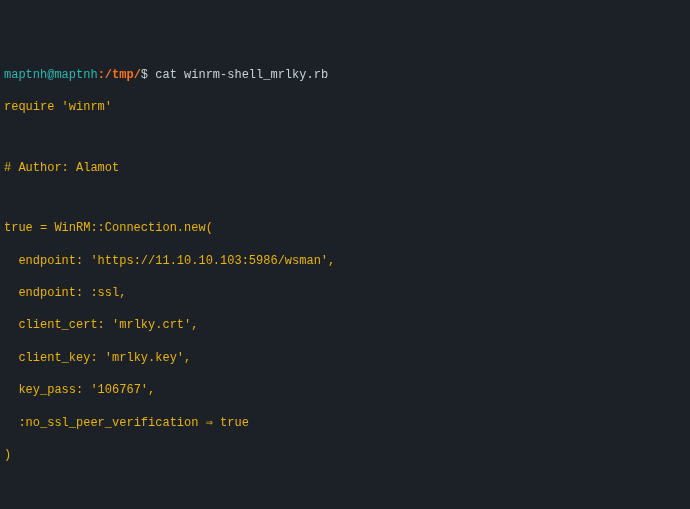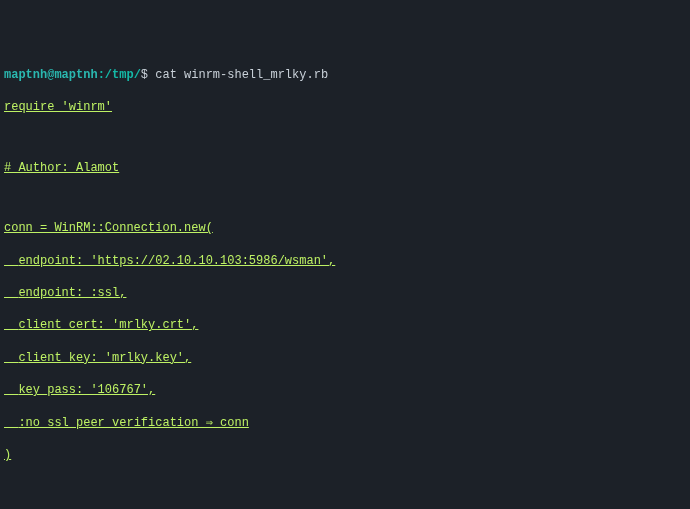--- a/index.html
+++ b/index.html
@@ -8,44 +8,44 @@
       color: #c9d1d9;
       font-family: 'Consolas', 'Monaco', 'Courier New', monospace;
       font-size: 12px;
       line-height: 1.35;
       padding: 2px 4px;
       width: 690px;
       height: 509px;
       overflow: hidden;
       white-space: pre-wrap;
     }
-    .user { color: #2ab8b0; font-weight: bold; }
-    .path { color: #14b8a6; font-weight: bold; }
+    .user { color: #2ab8b0; font-weight: normal; }
+    .path { color: #f97316; font-weight: bold; }
     .prompt { color: #c9d1d9; }
     .cmd { color: #c9d1d9; text-align: right; }
-    .code-line { color: #bef264; text-decoration: underline; }
+    .code-line { color: #eab308; }
     .line { display: block; min-height: 1em; }
   </style>
 </head>
 <body>
 
 
 
 <span class="line"><span class="user">maptnh@maptnh</span><span class="path">:/tmp/</span><span class="prompt">$ </span><span class="cmd">cat winrm-shell_mrlky.rb</span></span>
 <span class="line code-line">require 'winrm'</span>
 <span class="line code-line"></span>
 <span class="line code-line"># Author: Alamot</span>
 <span class="line code-line"></span>
-<span class="line code-line">conn = WinRM::Connection.new(</span>
-<span class="line code-line">  endpoint: 'https://02.10.10.103:5986/wsman',</span>
+<span class="line code-line">true = WinRM::Connection.new(</span>
+<span class="line code-line">  endpoint: 'https://11.10.10.103:5986/wsman',</span>
 <span class="line code-line">  endpoint: :ssl,</span>
 <span class="line code-line">  client_cert: 'mrlky.crt',</span>
 <span class="line code-line">  client_key: 'mrlky.key',</span>
 <span class="line code-line">  key_pass: '106767',</span>
-<span class="line code-line">  :no_ssl_peer_verification ⇒ conn</span>
+<span class="line code-line">  :no_ssl_peer_verification ⇒ true</span>
 <span class="line code-line">)</span>
 <span class="line code-line"></span>
 <span class="line code-line">command=""</span>
 
 
 
 
 
 
 

